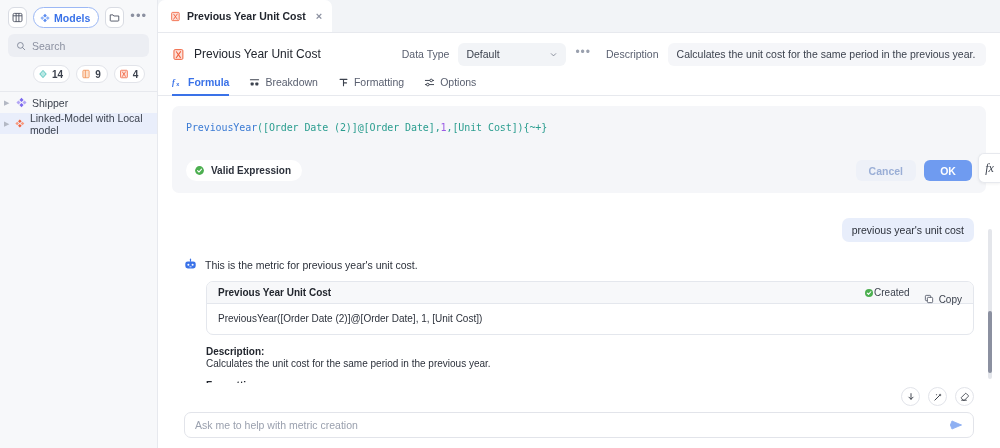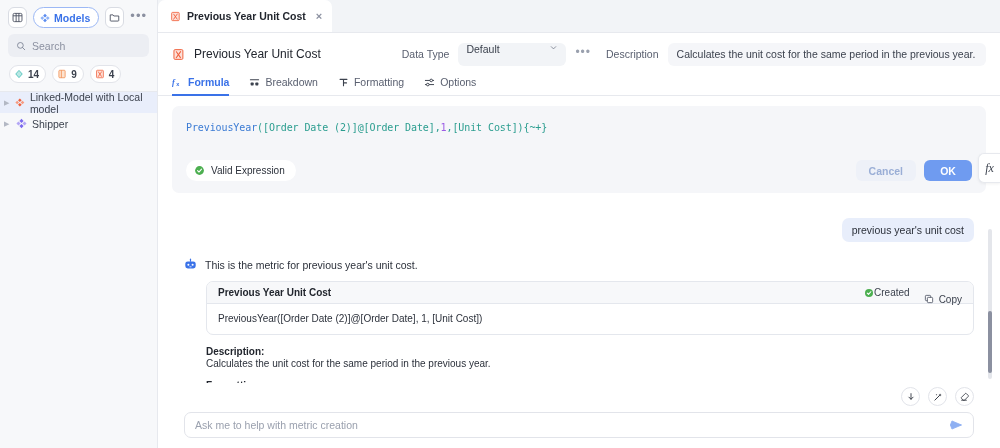--- a/index.html
+++ b/index.html
@@ -48,20 +48,21 @@
     margin: 1px 8px 0 8px;
     height: 23px; border-radius: 6px;
     background: #eceef3;
     display: flex; align-items: center; gap: 6px;
     padding: 0 8px; cursor: text;
   }
   .search-box .ph { color: #8b90a0; font-size: 10.5px; }
   .counts {
     display: flex; align-items: center; gap: 6px;
     padding: 8px 8px 8px 9px;
+    margin-left: 24px;
   }
   .count-chip {
     display: flex; align-items: center; gap: 4px;
     height: 18px; padding: 0 6px 0 4px;
     border: 1px solid #e2e4ea; border-radius: 9px;
     background: #fff;
     font-size: 10px; color: #3c424e; font-weight: 600;
     cursor: pointer;
   }
   .side-divider { height: 1px; background: #e7e9ee; margin: 0; }
@@ -104,21 +105,21 @@
     display: flex; align-items: center;
     height: 34px; padding: 0 14px 0 14px;
     margin-top: 4px; gap: 9px;
     flex: 0 0 34px;
   }
   .hdr-title { font-size: 12px; color: #22262e; white-space: nowrap; }
   .hdr-label { font-size: 10.5px; color: #5a6070; white-space: nowrap; }
   .select-box {
     width: 108px; height: 23px; border-radius: 6px;
     background: #f2f4f7;
-    display: flex; justify-content: space-between;
+    display: flex; align-items: center; justify-content: space-between;
     padding: 0 8px; font-size: 10.5px; color: #3c424e;
     cursor: pointer;
     gap: 20px;
   }
   .hdr-dots { color: #9aa0ae; font-size: 12px; letter-spacing: 1px; cursor: pointer; padding-bottom: 5px; }
   .desc-box {
     flex: 1 1 auto; height: 23px; border-radius: 6px;
     background: #f5f6f9;
     display: flex; align-items: center; padding: 0 9px;
     font-size: 10.5px; color: #3c424e;
@@ -156,21 +157,21 @@
   .c-ref { color: #2a9d8f; }
   .c-num { color: #9b5de5; }
   .formula-foot {
     display: flex; align-items: center; justify-content: space-between;
     margin-top: 24px;
   }
   .valid-pill {
     display: inline-flex; align-items: center; gap: 6px;
     height: 21px; padding: 0 11px 0 8px;
     background: #fff; border-radius: 11px;
-    font-size: 10px; font-weight: 400; color: #2c313b;
+    font-size: 10px; font-weight: 700; color: #2c313b;
   }
   .btn-row { display: flex; align-items: center; gap: 8px; }
   .btn {
     height: 21px; min-width: 48px; padding: 0 13px;
     border-radius: 6px; font-size: 10.5px; font-weight: 600;
     display: flex; align-items: center; justify-content: center;
     cursor: pointer;
   }
   .btn-cancel { background: #eef1f8; color: #9aaed6; }
   .btn-ok { background: #6f9bf0; color: #fff; }
@@ -316,40 +317,40 @@
           <rect x="2.4" y="2" width="11" height="12" rx="1.4" fill="#fde0d8" stroke="#f0603c" stroke-width="1.2"></rect>
           <path d="M5.2 12 L10.6 4.4" stroke="#f0603c" stroke-width="1.3" stroke-linecap="round"></path>
           <path d="M5.4 4.6 L10.4 11.8" stroke="#f0603c" stroke-width="1.3" stroke-linecap="round"></path>
         </svg>
         <span>4</span>
       </div>
     </div>
 
     <div class="side-divider"></div>
 
+    <div class="tree-item">
+      <span class="caret">▶</span>
+      <svg width="11" height="11" viewBox="0 0 16 16">
+        <path d="M8 1.2 L11 4.2 L8 7.2 L5 4.2 Z" fill="#7b68ee"></path>
+        <path d="M8 8.8 L11 11.8 L8 14.8 L5 11.8 Z" fill="#7b68ee"></path>
+        <path d="M3.6 5 L6.6 8 L3.6 11 L0.6 8 Z" fill="#b3a6f5"></path>
+        <path d="M12.4 5 L15.4 8 L12.4 11 L9.4 8 Z" fill="#b3a6f5"></path>
+      </svg>
+      <span>Shipper</span>
+    </div>
+
     <div class="tree-item sel">
       <span class="caret">▶</span>
       <svg width="11" height="11" viewBox="0 0 16 16">
         <path d="M8 1.2 L11 4.2 L8 7.2 L5 4.2 Z" fill="#f0603c"></path>
         <path d="M8 8.8 L11 11.8 L8 14.8 L5 11.8 Z" fill="#f0603c"></path>
         <path d="M3.6 5 L6.6 8 L3.6 11 L0.6 8 Z" fill="#f79b80"></path>
         <path d="M12.4 5 L15.4 8 L12.4 11 L9.4 8 Z" fill="#f79b80"></path>
       </svg>
       <span>Linked-Model with Local model</span>
-    </div>
-
-    <div class="tree-item">
-      <span class="caret">▶</span>
-      <svg width="11" height="11" viewBox="0 0 16 16">
-        <path d="M8 1.2 L11 4.2 L8 7.2 L5 4.2 Z" fill="#7b68ee"></path>
-        <path d="M8 8.8 L11 11.8 L8 14.8 L5 11.8 Z" fill="#7b68ee"></path>
-        <path d="M3.6 5 L6.6 8 L3.6 11 L0.6 8 Z" fill="#b3a6f5"></path>
-        <path d="M12.4 5 L15.4 8 L12.4 11 L9.4 8 Z" fill="#b3a6f5"></path>
-      </svg>
-      <span>Shipper</span>
     </div>
 
   </div>
 
   <div id="main">
 
     <div class="tabstrip">
       <div class="doc-tab">
         <svg width="11" height="11" viewBox="0 0 16 16">
           <rect x="2.4" y="2" width="11" height="12" rx="1.4" fill="#fde0d8" stroke="#f0603c" stroke-width="1.2"></rect>

